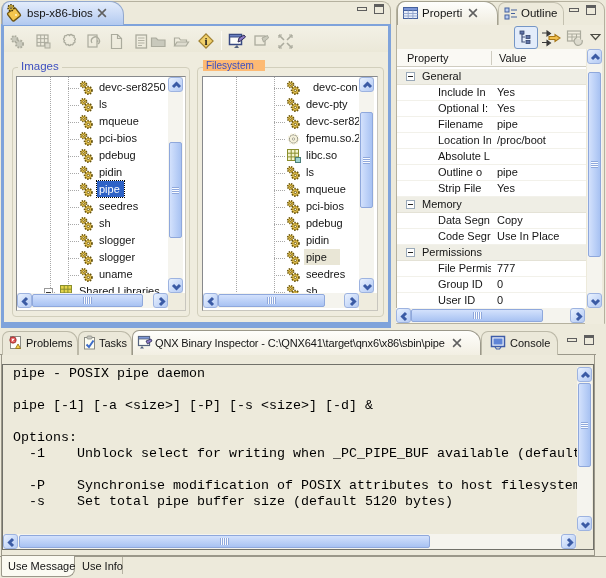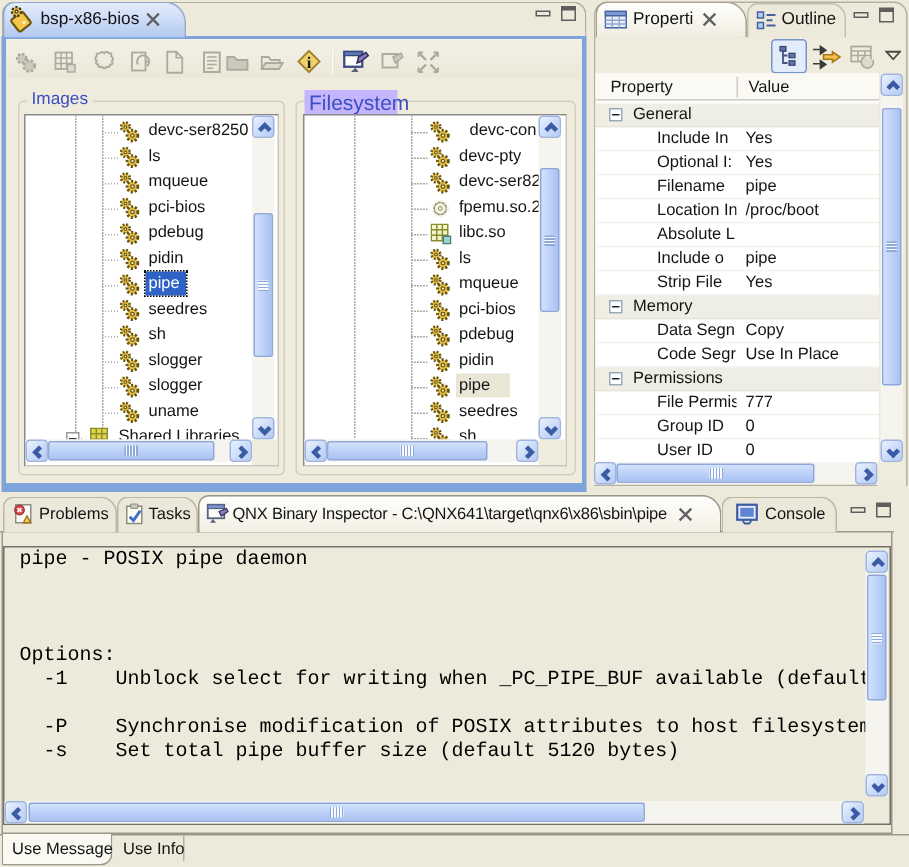--- a/index.html
+++ b/index.html
@@ -80,21 +80,21 @@
     <rect x="2" y="3" width="10" height="9" fill="none" stroke="#ABAB9D" stroke-width="1.3"></rect>
     <path d="M9 5 L14.5 2.5 L15.5 5 L10.5 9 Z" fill="#C9C9BC" stroke="#ABAB9D" stroke-width="1"></path>
   </svg>
 <svg class="a" style="left:277px;top:33px" width="17" height="17" viewBox="0 0 17 17">
     <path d="M2 2 L7 7 M15 2 L10 7 M2 15 L7 10 M15 15 L10 10" stroke="#ABAB9D" stroke-width="1.6"></path>
     <path d="M2 2 H5 M2 2 V5 M15 2 H12 M15 2 V5 M2 15 H5 M2 15 V12 M15 15 H12 M15 15 V12" stroke="#ABAB9D" stroke-width="1.2"></path>
   </svg>
 <div class="a" style="left:12px;top:67px;width:178px;height:250px;border:1px solid #D2CFBC;border-radius:4px"></div>
 <div class="a" style="left:18px;top:60px;width:44px;background:#EFECDE;color:#3D4FC0;font-size:11.5px;padding:0 3px;white-space:nowrap">Images</div>
 <div class="a" style="left:197px;top:67px;width:187px;height:250px;border:1px solid #D2CFBC;border-radius:4px"></div>
-<div class="a" style="left:203px;top:60px;width:62px;background:#c4b5fd;color:#3D4FC0;font-size:14px;padding:0 3px;white-space:nowrap">Filesystem</div>
+<div class="a" style="left:203px;top:60px;width:62px;background:#fdba74;color:#3D4FC0;font-size:10px;padding:0 3px;white-space:nowrap">Filesystem</div>
 <div class="a" style="left:16px;top:76px;width:170px;height:235px;background:#FFF;border:1px solid #87898C;border-right-color:#C8C6BE;border-bottom-color:#C8C6BE"></div>
 <div class="a" style="left:202px;top:76px;width:176px;height:235px;background:#FFF;border:1px solid #87898C;border-right-color:#C8C6BE;border-bottom-color:#C8C6BE"></div>
 <div class="a" style="left:17px;top:77px;width:153px;height:216px;overflow:hidden">
 <div class="a dotv" style="left:33px;top:0px;height:216px"></div>
 <div class="a dotv" style="left:51px;top:0px;height:216px"></div>
 <div class="a doth" style="left:51px;top:11px;width:11px"></div>
 <svg class="a" style="left:62px;top:3px" width="15" height="16" viewBox="0 0 15 16">
 <circle cx="4.6" cy="4.6" r="2.9" fill="#E6C24C" stroke="#66530F" stroke-width="1.7" stroke-dasharray="1.2 1.1"></circle>
 <circle cx="4.6" cy="4.6" r="0.9" fill="#FBF3CF" stroke="#6E5B17" stroke-width="0.8"></circle>
 <circle cx="9.3" cy="10.4" r="3.6" fill="#E6C24C" stroke="#66530F" stroke-width="1.9" stroke-dasharray="1.4 1.2"></circle>
@@ -403,21 +403,21 @@
 <div class="a txt" style="left:497px;top:102px;width:88px;overflow:hidden">Yes</div>
 <div class="a" style="left:397px;top:117px;width:189px;height:16px;background:#FFF;border-bottom:1px solid #F2F1EA"></div>
 <div class="a txt" style="left:438px;top:118px;width:53px;overflow:hidden">Filename</div>
 <div class="a txt" style="left:497px;top:118px;width:88px;overflow:hidden">pipe</div>
 <div class="a" style="left:397px;top:133px;width:189px;height:16px;background:#FFF;border-bottom:1px solid #F2F1EA"></div>
 <div class="a txt" style="left:438px;top:134px;width:53px;overflow:hidden">Location In</div>
 <div class="a txt" style="left:497px;top:134px;width:88px;overflow:hidden">/proc/boot</div>
 <div class="a" style="left:397px;top:149px;width:189px;height:16px;background:#FFF;border-bottom:1px solid #F2F1EA"></div>
 <div class="a txt" style="left:438px;top:150px;width:53px;overflow:hidden">Absolute L</div>
 <div class="a" style="left:397px;top:165px;width:189px;height:16px;background:#FFF;border-bottom:1px solid #F2F1EA"></div>
-<div class="a txt" style="left:438px;top:166px;width:53px;overflow:hidden">Include o</div>
+<div class="a txt" style="left:438px;top:166px;width:53px;overflow:hidden">Outline o</div>
 <div class="a txt" style="left:497px;top:166px;width:88px;overflow:hidden">pipe</div>
 <div class="a" style="left:397px;top:181px;width:189px;height:16px;background:#FFF;border-bottom:1px solid #F2F1EA"></div>
 <div class="a txt" style="left:438px;top:182px;width:53px;overflow:hidden">Strip File</div>
 <div class="a txt" style="left:497px;top:182px;width:88px;overflow:hidden">Yes</div>
 <div class="a" style="left:397px;top:197px;width:189px;height:16px;background:#EFEEE5;border-bottom:1px solid #E4E2D6"></div>
 <div class="a" style="left:406px;top:200px;width:9px;height:9px;border:1px solid #99A8B8;background:#FFF"></div>
 <div class="a" style="left:408px;top:204px;width:5px;height:1px;background:#222"></div>
 <div class="a txt" style="left:422px;top:198px">Memory</div>
 <div class="a" style="left:397px;top:213px;width:189px;height:16px;background:#FFF;border-bottom:1px solid #F2F1EA"></div>
 <div class="a txt" style="left:438px;top:214px;width:53px;overflow:hidden">Data Segn</div>
@@ -491,20 +491,21 @@
 <rect x="3.5" y="3.5" width="9" height="6" fill="#5F84D6"></rect>
 <path d="M5 12 L6.5 14 H9.5 L11 12" fill="none" stroke="#3E5CA8" stroke-width="1.2"></path>
 </svg>
 <div class="a txt" style="left:510px;top:337px">Console</div>
 <div class="a" style="left:567px;top:338px;width:10px;height:4px;border:1px solid #5E5E5E"></div>
 <div class="a" style="left:584px;top:335px;width:10px;height:10px;border:1px solid #5E5E5E;border-top-width:3px"></div>
 <div class="a" style="left:2px;top:364px;width:592px;height:186px;background:#EDEADB;border:1px solid #71716A"></div>
 <div class="a" style="left:3px;top:365px;width:574px;height:168px;overflow:hidden">
 <div class="a mono" style="left:10px;top:1px">pipe - POSIX pipe daemon</div>
 <div class="a mono" style="left:10px;top:17px"></div>
+<div class="a mono" style="left:10px;top:33px">pipe [-1] [-a &lt;size&gt;] [-P] [-s &lt;size&gt;] [-d] &amp;</div>
 <div class="a mono" style="left:10px;top:49px"></div>
 <div class="a mono" style="left:10px;top:65px">Options:</div>
 <div class="a mono" style="left:10px;top:81px">  -1    Unblock select for writing when _PC_PIPE_BUF available (default 5120 bytes)</div>
 <div class="a mono" style="left:10px;top:113px">  -P    Synchronise modification of POSIX attributes to host filesystem</div>
 <div class="a mono" style="left:10px;top:129px">  -s    Set total pipe buffer size (default 5120 bytes)</div>
 </div>
 <div class="a trk" style="left:577px;top:367px;width:15px;height:164px"></div>
 <div class="a sbtn" style="left:577px;top:367px;width:15px;height:15px"><svg width="15" height="15" viewBox="0 0 15 15">
       <path d="M4 9 L7.5 5.5 L11 9" fill="none" stroke="#3B5BA5" stroke-width="3"></path>
     </svg></div>

